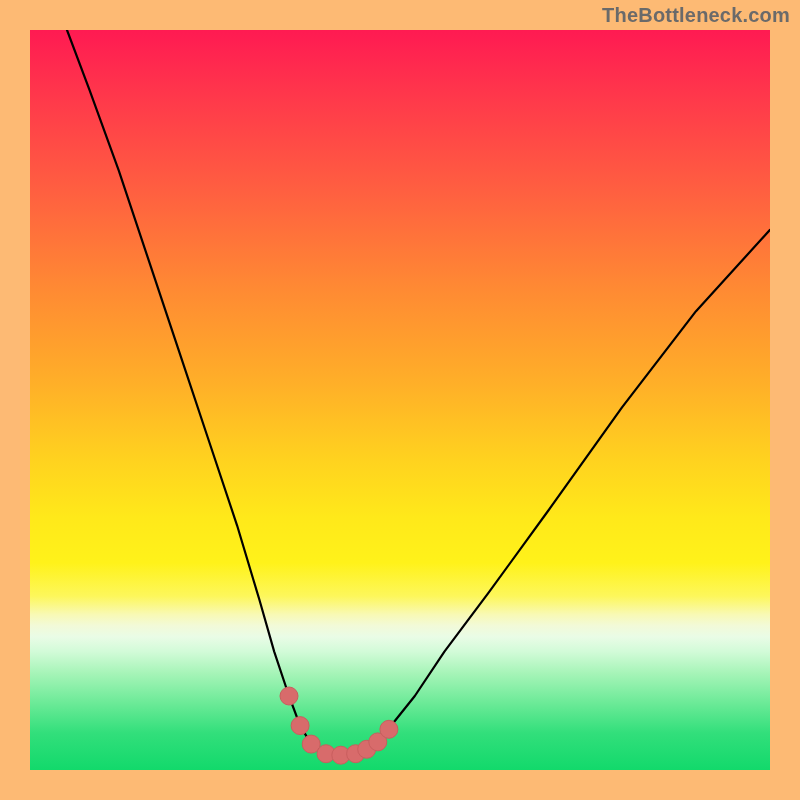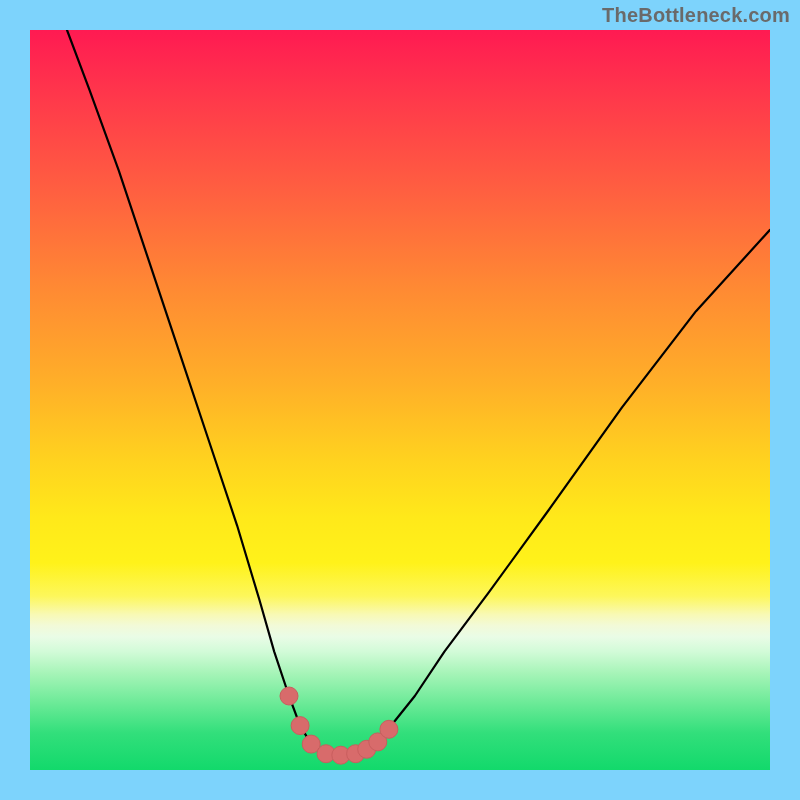--- a/index.html
+++ b/index.html
@@ -9,21 +9,21 @@
     height: 800px;
     background: #000;
     overflow: hidden;
   }
   .frame {
     position: absolute;
     left: 0;
     top: 0;
     width: 800px;
     height: 800px;
-    background: #7dd3fc;
+    background: #fdba74;
   }
   .plot {
     position: absolute;
     left: 30px;
     top: 30px;
     width: 740px;
     height: 740px;
     
     background: linear-gradient(to bottom,
       #ff1a52 0%,

